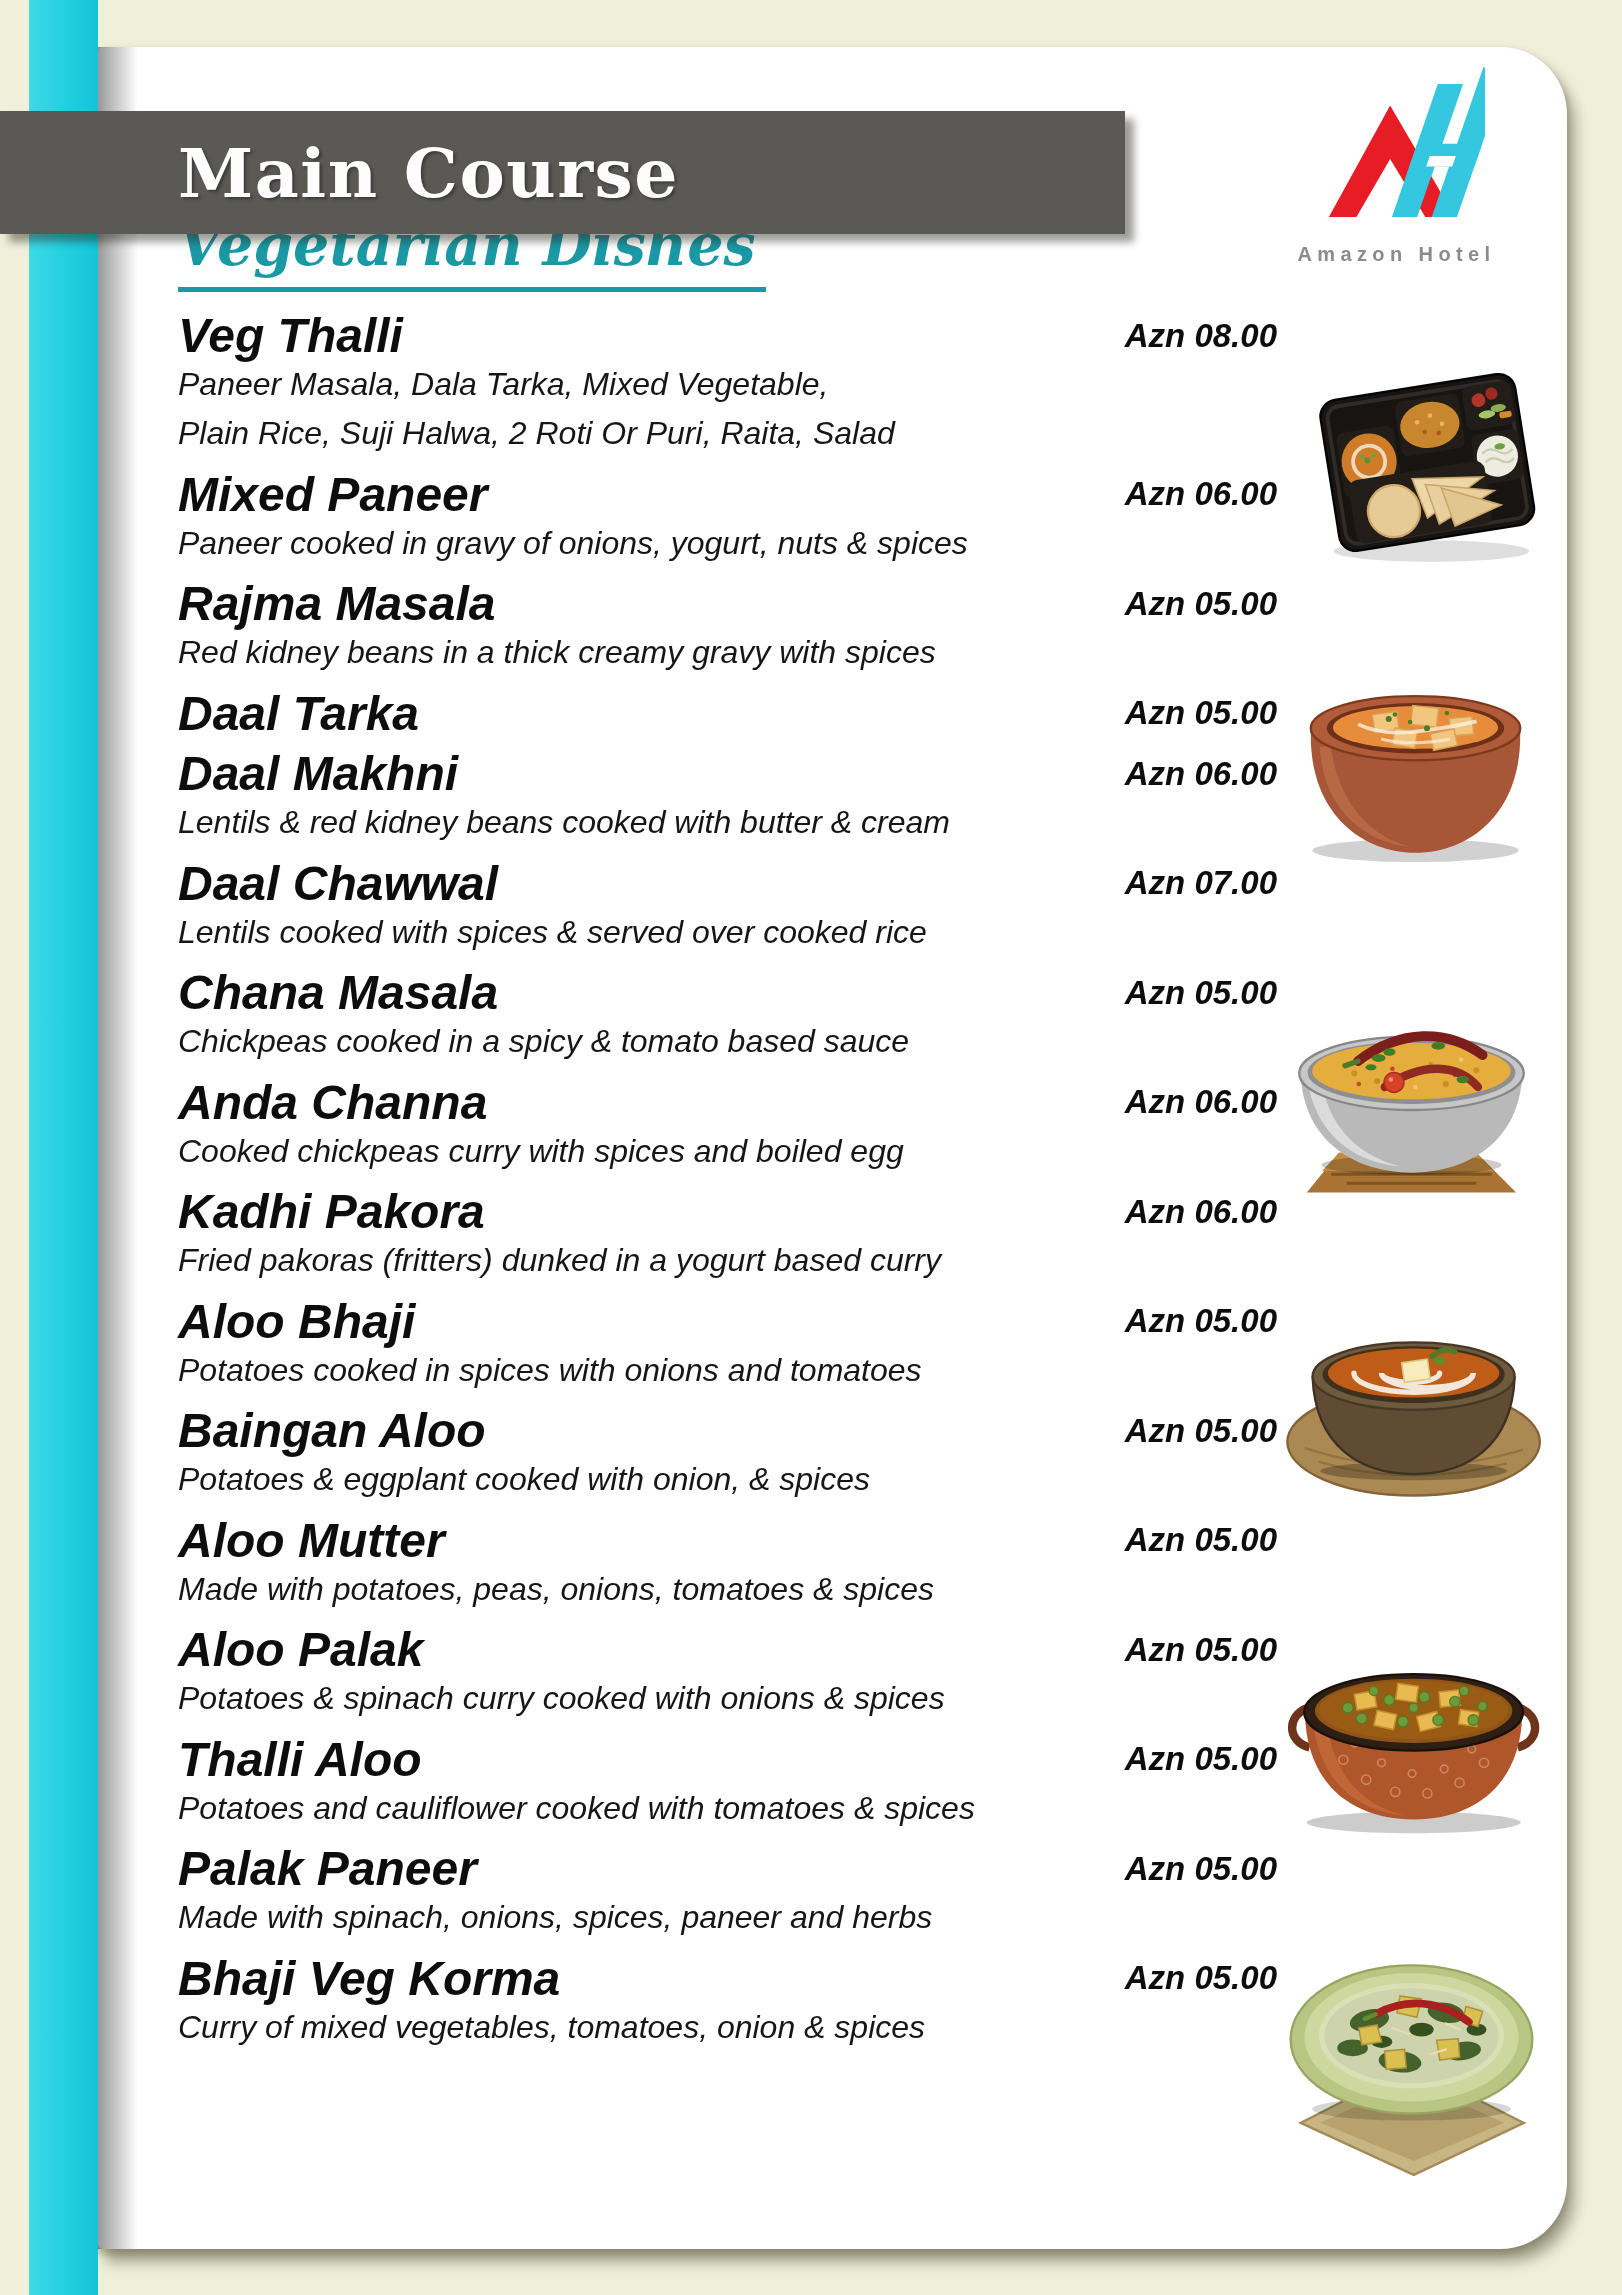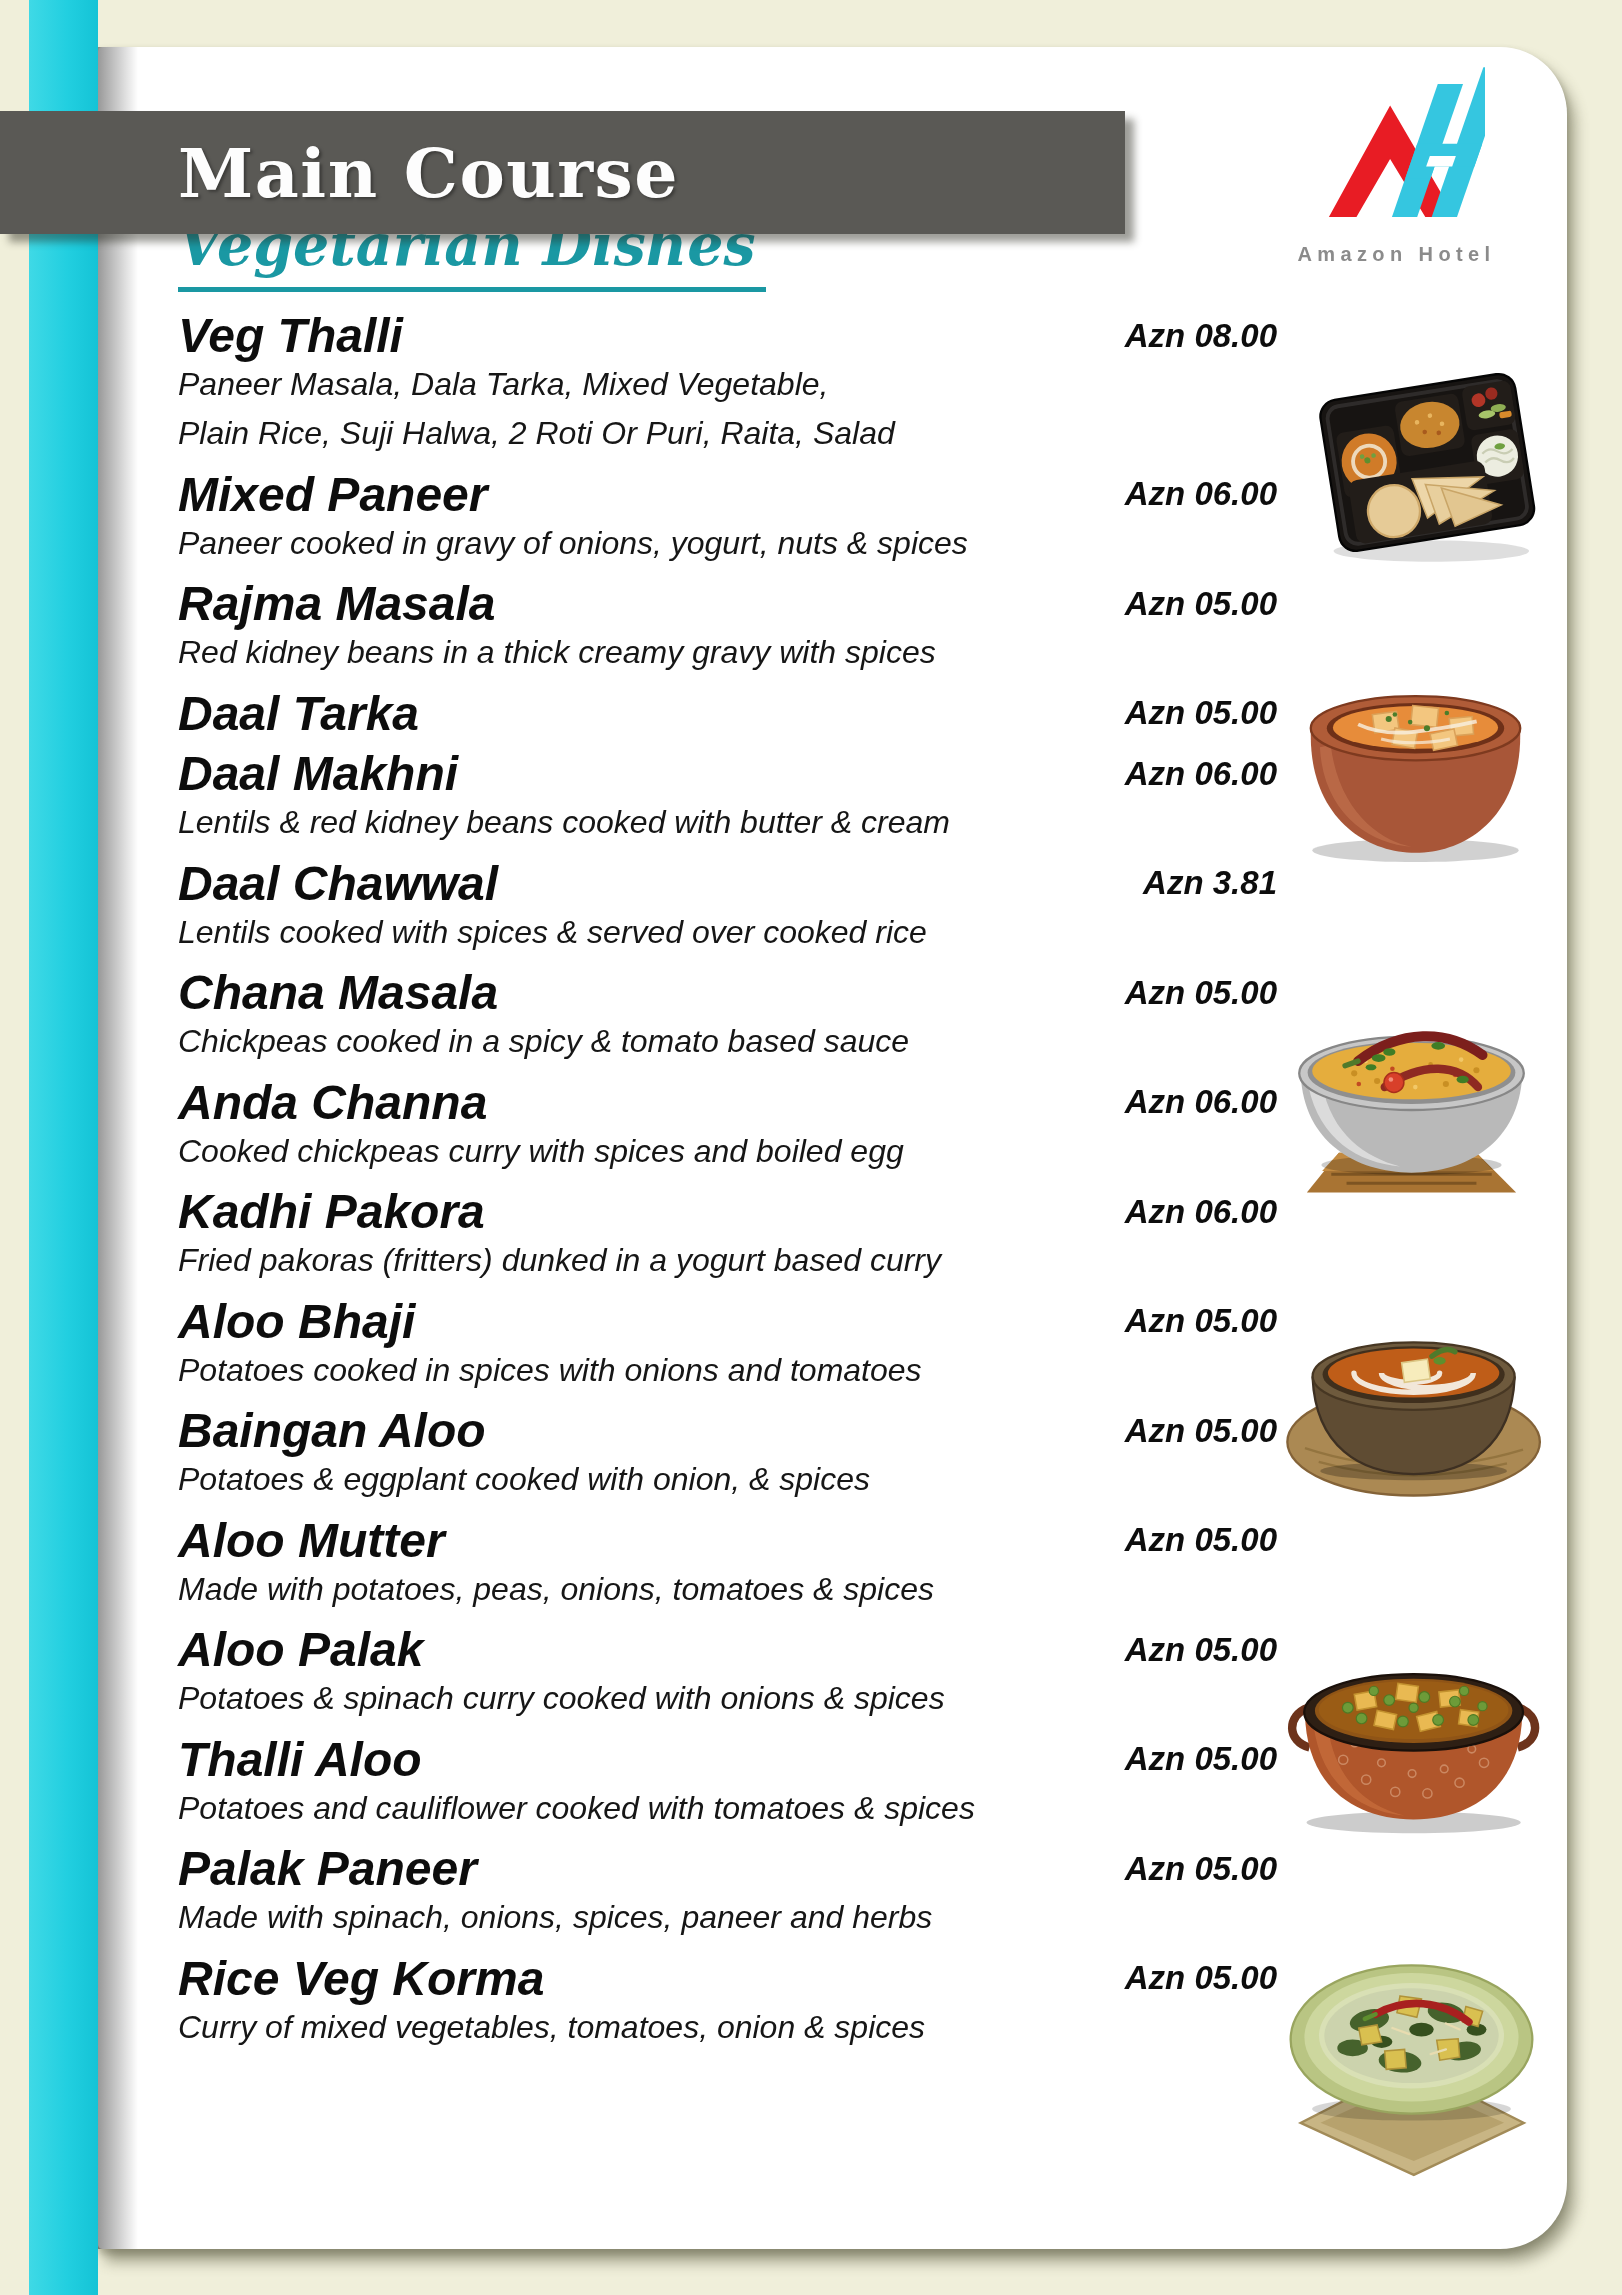--- a/index.html
+++ b/index.html
@@ -109,21 +109,21 @@
       <div class="item-row">
         <span class="item-name">Daal Makhni</span>
         <span class="item-price">Azn 06.00</span>
       </div>
       <div class="item-desc">Lentils &amp; red kidney beans cooked with butter &amp; cream</div>
     </div>
 
     <div class="menu-item">
       <div class="item-row">
         <span class="item-name">Daal Chawwal</span>
-        <span class="item-price">Azn 3.81</span>
+        <span class="item-price">Azn 07.00</span>
       </div>
       <div class="item-desc">Lentils cooked with spices &amp; served over cooked rice</div>
     </div>
 
     <div class="menu-item">
       <div class="item-row">
         <span class="item-name">Chana Masala</span>
         <span class="item-price">Azn 05.00</span>
       </div>
       <div class="item-desc">Chickpeas cooked in a spicy &amp; tomato based sauce</div>
@@ -188,21 +188,21 @@
     <div class="menu-item">
       <div class="item-row">
         <span class="item-name">Palak Paneer</span>
         <span class="item-price">Azn 05.00</span>
       </div>
       <div class="item-desc">Made with spinach, onions, spices, paneer and herbs</div>
     </div>
 
     <div class="menu-item">
       <div class="item-row">
-        <span class="item-name">Rice Veg Korma</span>
+        <span class="item-name">Bhaji Veg Korma</span>
         <span class="item-price">Azn 05.00</span>
       </div>
       <div class="item-desc">Curry of mixed vegetables, tomatoes, onion &amp; spices</div>
     </div>
 
   </div>
 
   <svg class="photo" style="left:1301px;top:354px" width="253" height="220" viewBox="0 0 330 288">
     <ellipse cx="170" cy="258" rx="128" ry="14" fill="rgba(0,0,0,0.13)"></ellipse>
     <g transform="rotate(-9 165 144)">

